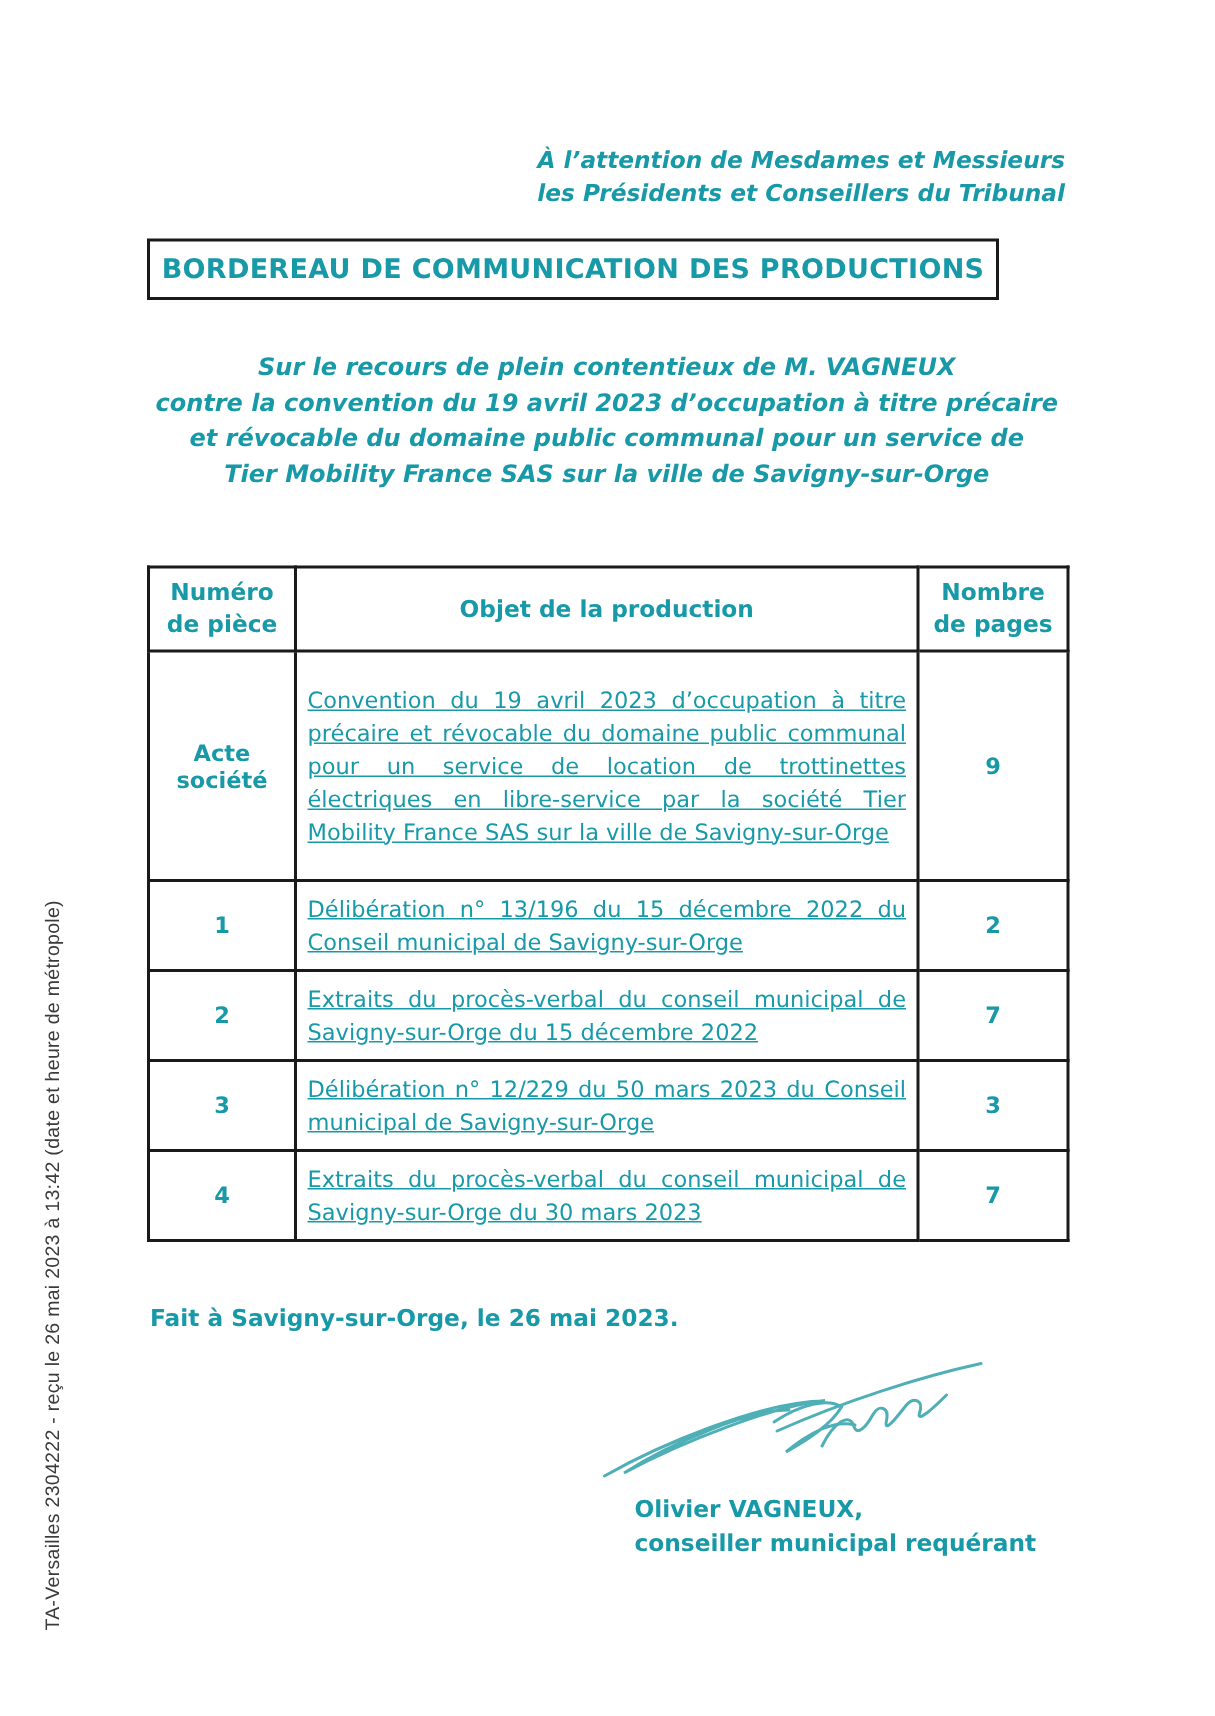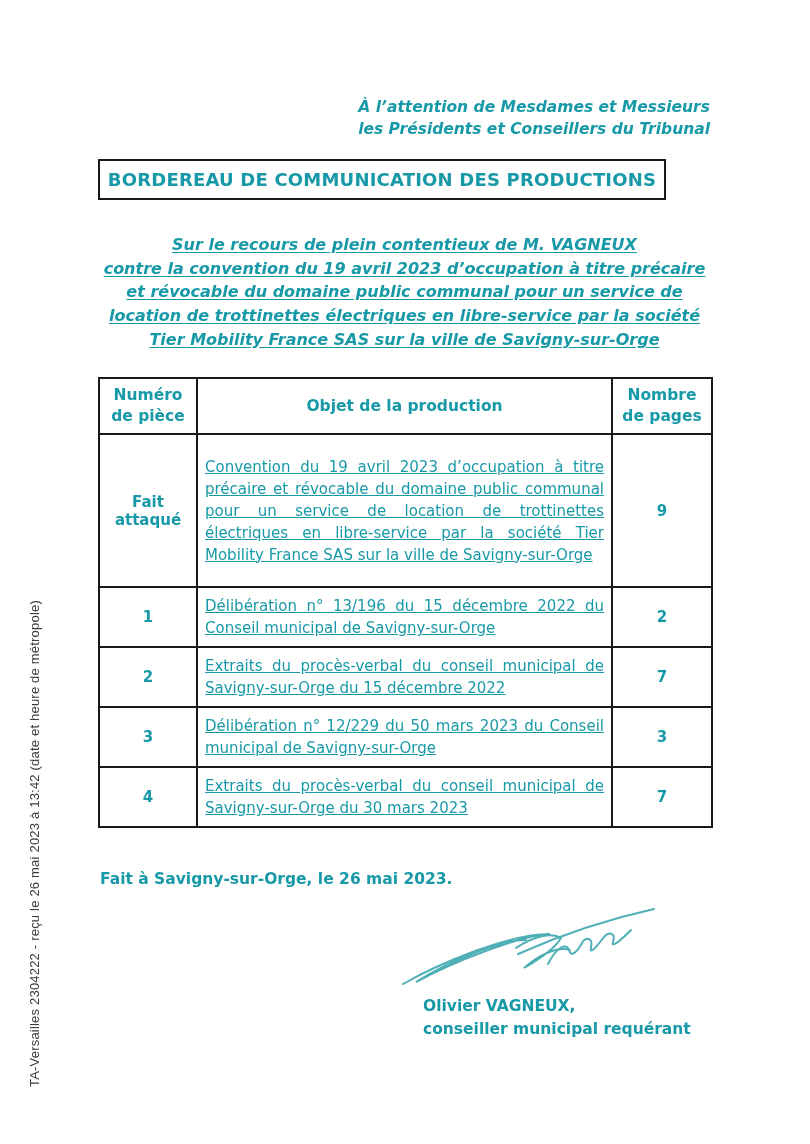--- a/index.html
+++ b/index.html
@@ -54,21 +54,21 @@
   .subject{
     position:absolute;
     left:98px;top:233px;
     width:613px;
     text-align:center;
     font-weight:bold;
     font-style:italic;
     font-size:16px;
     line-height:23.7px;
   }
-  .subject div{text-decoration:underline;text-underline-offset:2px;}
+  .subject div{text-underline-offset:2px;}
   
   table.prod{
     position:absolute;
     left:98px;top:377px;
     width:613px;
     border-collapse:collapse;
     table-layout:fixed;
     font-size:15px;
     border-radius:31px;
   }
@@ -136,38 +136,37 @@
   </div>
 
   <div class="title-box">
     <span>BORDEREAU DE COMMUNICATION DES PRODUCTIONS</span>
   </div>
 
   <div class="subject">
     <div>Sur le recours de plein contentieux de M. VAGNEUX</div>
     <div>contre la convention du 19 avril 2023 d’occupation à titre précaire</div>
     <div>et révocable du domaine public communal pour un service de</div>
-    <div>location de trottinettes électriques en libre-service par la société</div>
     <div>Tier Mobility France SAS sur la ville de Savigny-sur-Orge</div>
   </div>
 
   <table class="prod">
     <colgroup>
         <col class="c-num">
         <col class="c-obj">
         <col class="c-pag">
       </colgroup>
     <tbody>
         <tr>
       <th>Numéro de pièce</th>
       <th>Objet de la production</th>
       <th>Nombre de pages</th>
     </tr>
     <tr class="r-acte">
-      <td class="num">Fait attaqué</td>
+      <td class="num">Acte société</td>
       <td class="obj">Convention du 19 avril 2023 d’occupation à titre précaire et révocable du domaine public communal pour un service de location de trottinettes électriques en libre-service par la société Tier Mobility France SAS sur la ville de Savigny-sur-Orge</td>
       <td class="pag">9</td>
     </tr>
     <tr class="r-std">
       <td class="num">1</td>
       <td class="obj">Délibération n° 13/196 du 15 décembre 2022 du Conseil municipal de Savigny-sur-Orge</td>
       <td class="pag">2</td>
     </tr>
     <tr class="r-std">
       <td class="num">2</td>

